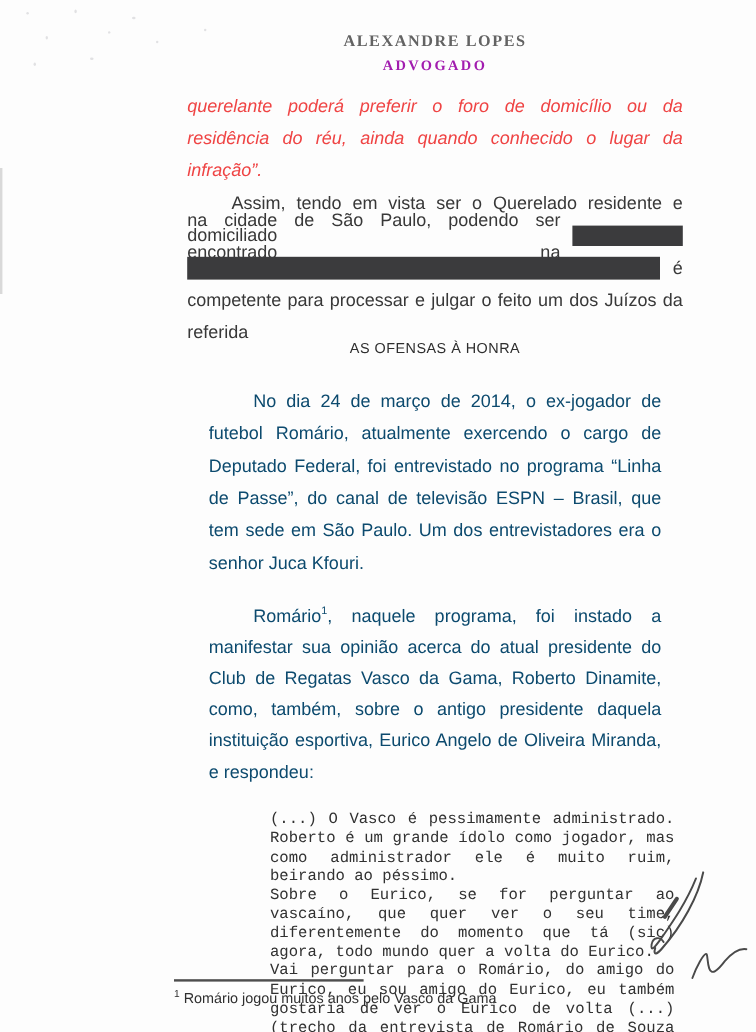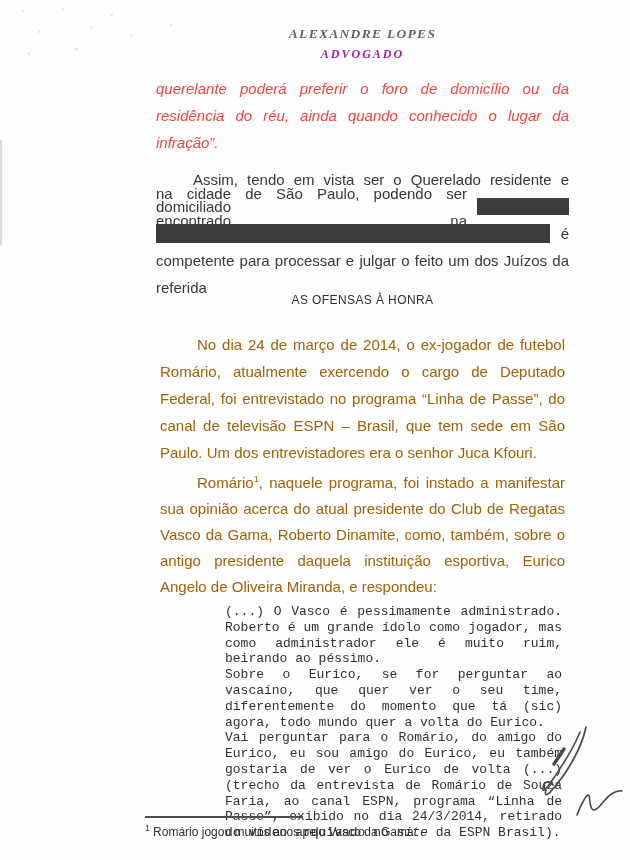--- a/index.html
+++ b/index.html
@@ -4,42 +4,42 @@
 <style>
   html,body { margin:0; padding:0; background:#e8e8e8; }
   .page {
     position:relative; width:630px; height:860px; background:#fdfdfd;
     font-family:"Liberation Sans","DejaVu Sans",sans-serif; color:#383838;
     overflow:hidden; margin:0 auto;
   }
   .content { position:absolute; left:156px; top:26px; width:413px; }
 
   
-  .letterhead { text-align:center;font-style:italic; }
+  .letterhead { text-align:center; }
   .firm-name {
     font-family:"Liberation Serif","DejaVu Serif",serif; font-weight:700;
     font-size:13.5px; letter-spacing:1.3px; color:#636363;
   }
   .firm-title {
     font-family:"Liberation Serif","DejaVu Serif",serif; font-weight:700;
     font-size:12px; letter-spacing:2px; color:#a21caf; margin-top:5px;
   }
 
   
   .opening-quote {
     margin:13px 0 0; font-style:italic; font-size:15px; line-height:27px;
     text-align:justify; color:#ef4444;
   }
 
   
-  .para { margin:4px; font-size:15px; line-height:27px; text-align:justify; color:#a16207; }
+  .para { margin:18px; font-size:15px; line-height:27px; text-align:justify; color:#0c4a6e; }
   .indent { text-indent:37px; }
 
   
-  .competence { margin-top:10px; font-size:15px; }
+  .competence { font-size:15px; }
   .comp-line { line-height:27px; height:27px; }
   .jl { text-align:justify; text-align-last:justify; }
   .line-flex { display:flex; align-items:center; }
   .line-flex .flex-text { flex:1 1 auto; text-align:justify; text-align-last:justify; }
   .redaction { background:#3b3b3d; display:block; }
   .redaction-1 { width:92px; height:17px; margin-left:10px; flex:0 0 auto; }
   .redaction-2 { width:394px; height:19px; flex:0 0 auto; }
   .line-between { justify-content:space-between; }
 
   .section-heading {

